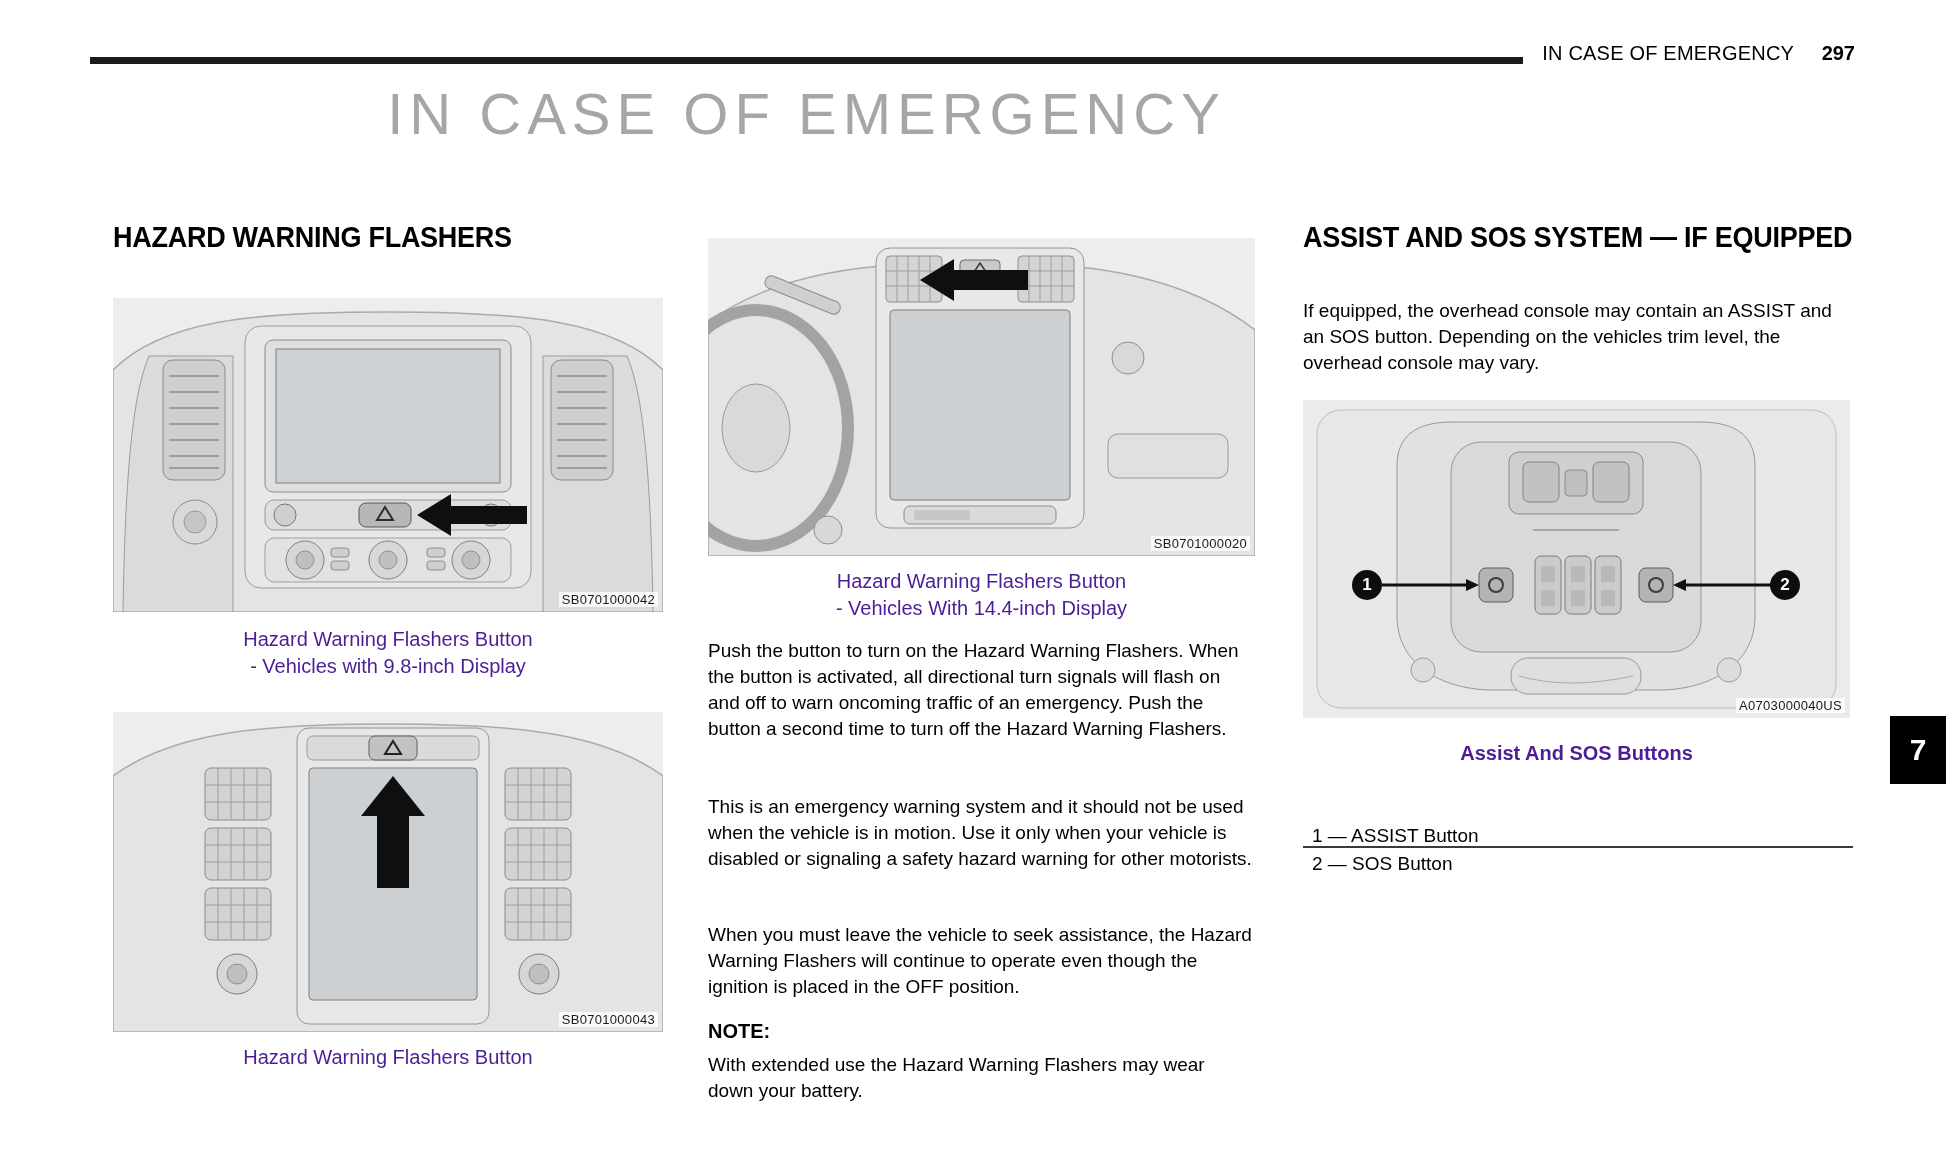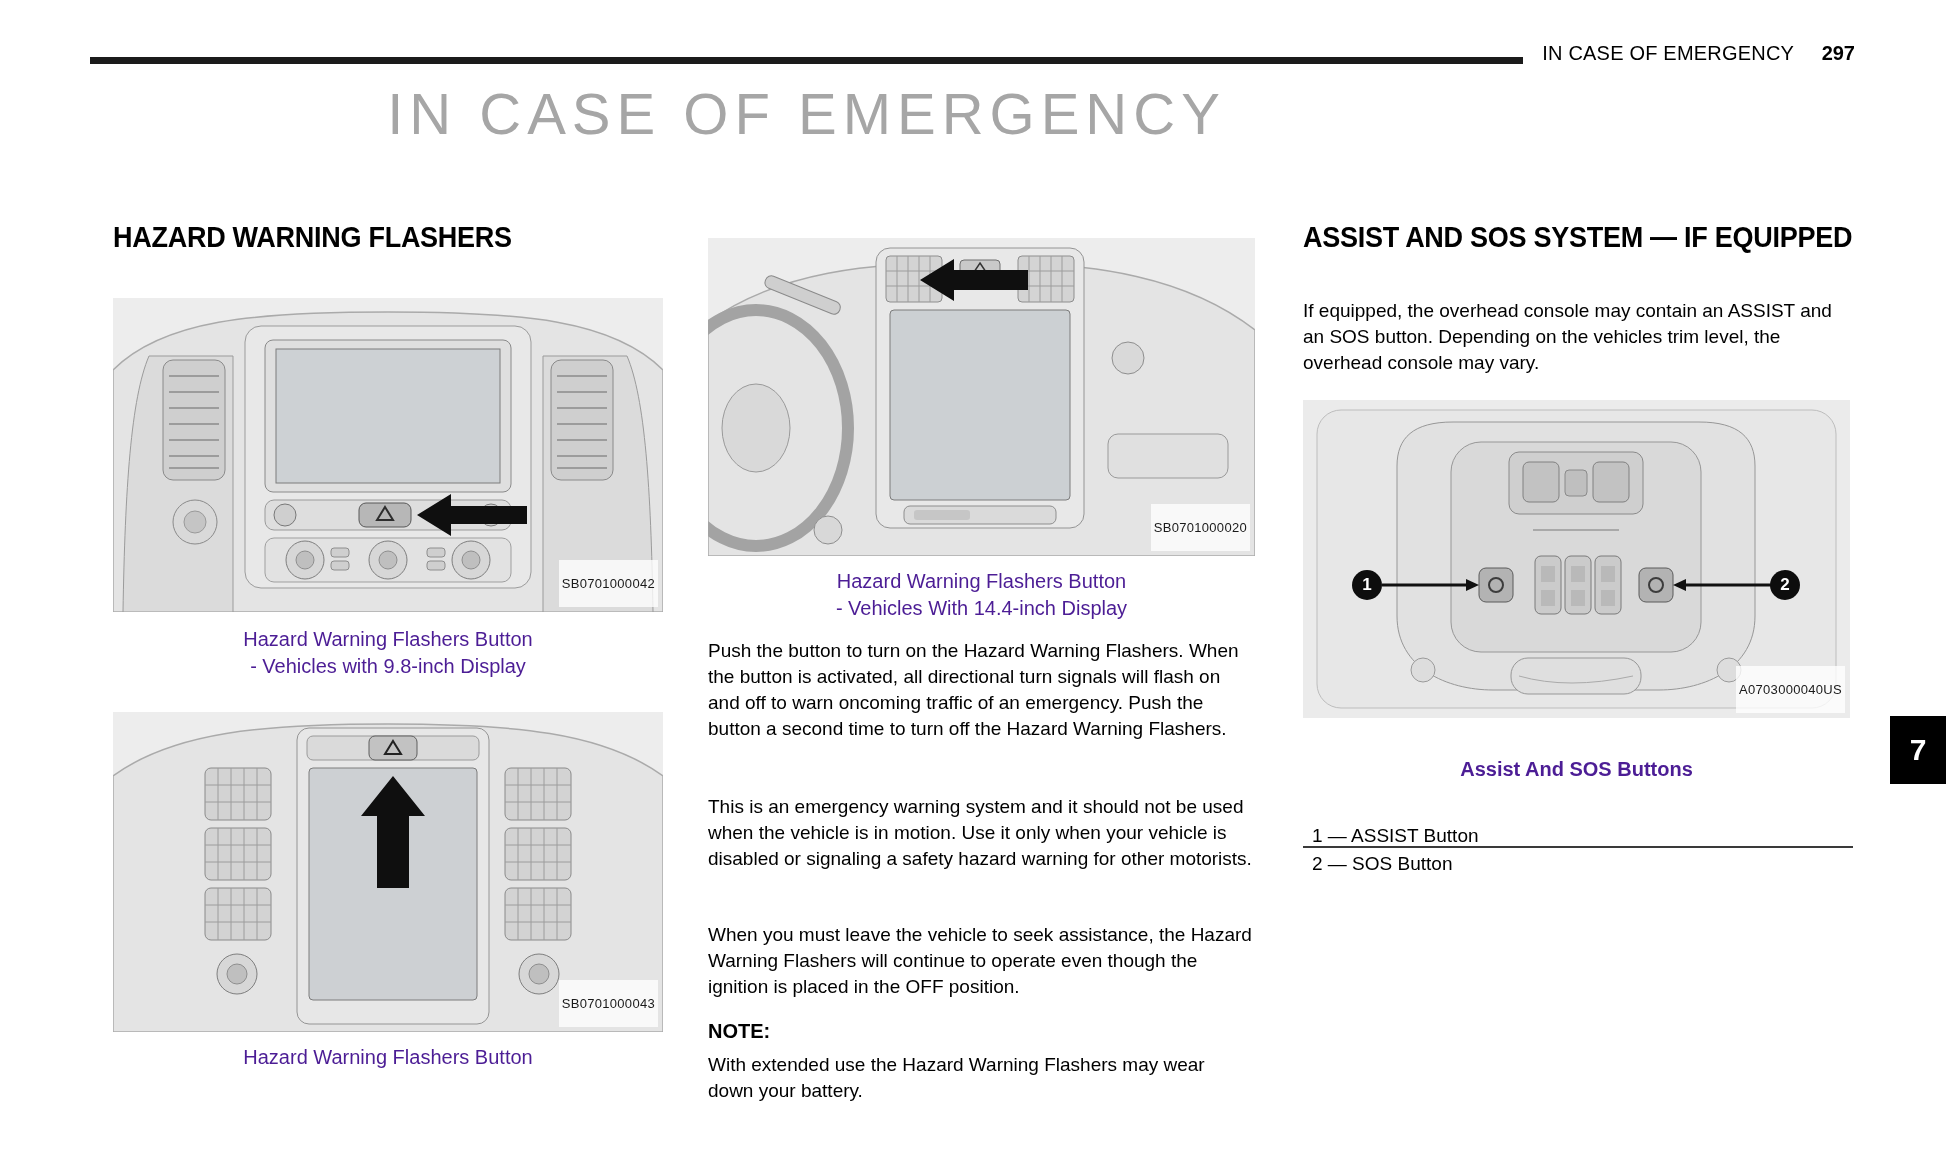--- a/index.html
+++ b/index.html
@@ -15,24 +15,24 @@
 
   .big-title { left:90px; top:80px; width:1433px; text-align:center; font-size:58px;
                font-weight:400; color:#a6a6a6; letter-spacing:6px; white-space:nowrap; }
 
   .col-heading { font-size:30px; font-weight:700; letter-spacing:-0.3px; white-space:nowrap;
                  transform:scaleX(0.9); transform-origin:left center; }
 
   .figure { background:#ededed; overflow:hidden; }
   .figure svg { display:block; width:100%; height:100%; }
   .fig-label { position:absolute; right:5px; bottom:5px; font-size:13px; color:#1a1a1a;
-               background:rgba(255,255,255,0.78); padding:16px 3px; letter-spacing:0.3px; }
+               background:rgba(255,255,255,0.78); padding:0 3px; letter-spacing:0.3px; }
 
   .caption { text-align:center; font-size:20px; line-height:27px; color:#4c1d95; }
-  .caption.bold { font-weight:700;margin-top:16px; }
+  .caption.bold { font-weight:700; }
   .body-text { font-size:19px; line-height:26px; color:#000; }
   .note-label { font-size:20px; font-weight:700; }
 
   .legend-item { font-size:19px; line-height:28px;margin-top:44px; }
   .legend-rule { border-top:2px solid #3a3a3a; height:0; }
 
   .chapter-tab { left:1890px; top:716px; width:56px; height:68px; background:#000; color:#fff;
                  display:flex; align-items:center; justify-content:center;
                  font-size:30px; font-weight:700; }
 

